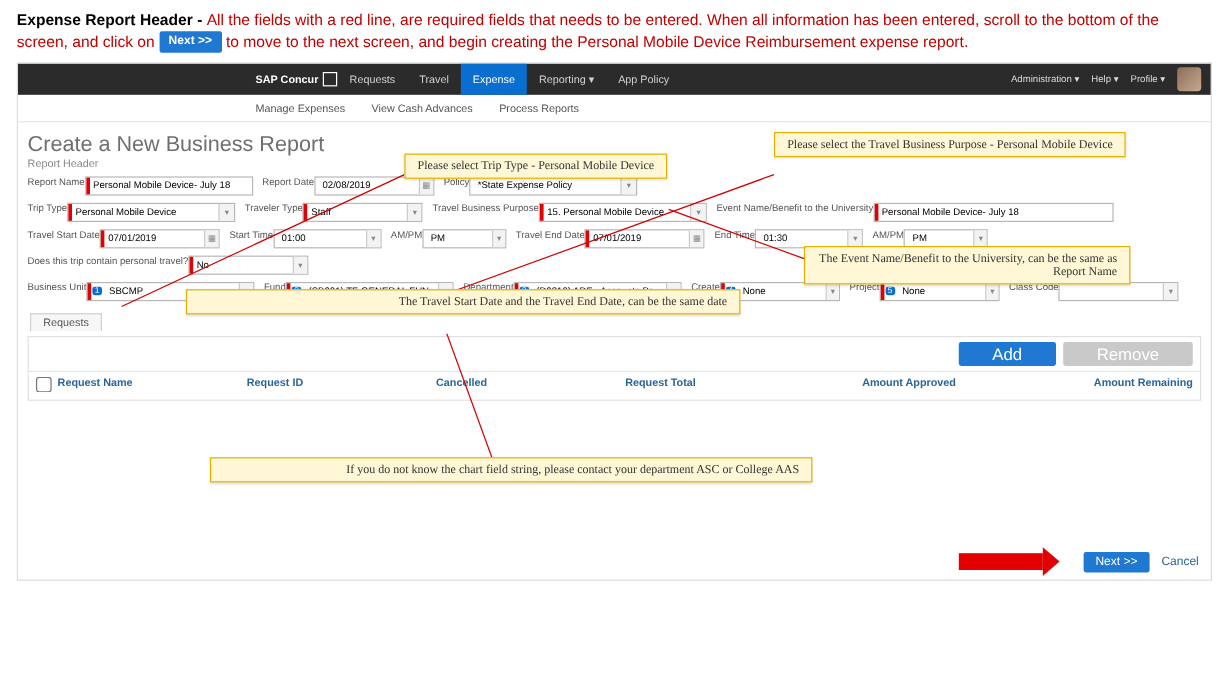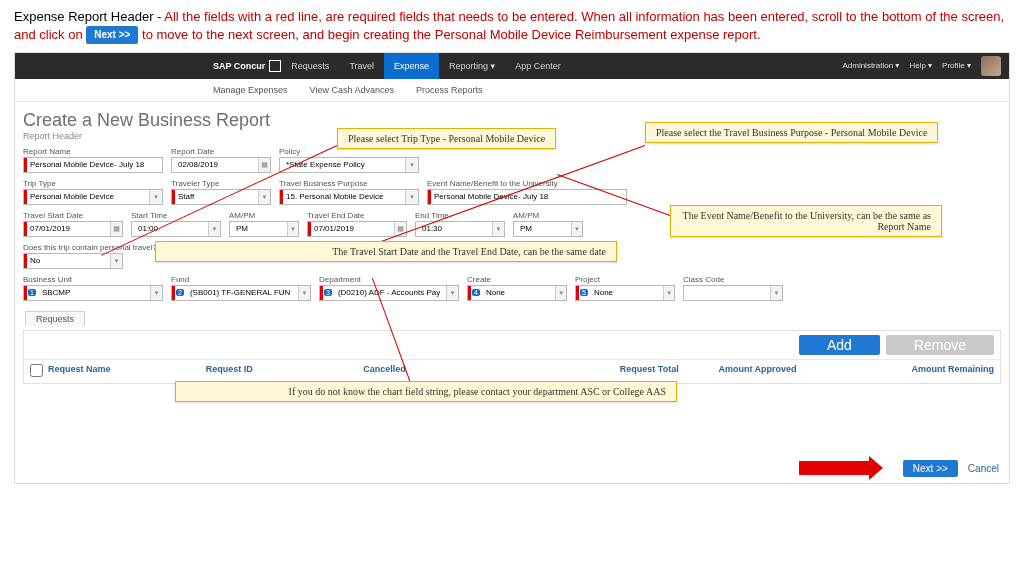--- a/index.html
+++ b/index.html
@@ -1,17 +1,17 @@
 <!DOCTYPE html>
 <html><head>
 <meta charset="utf-8">
 <style>
 html,body{margin:0;padding:0;font-family:Arial,Helvetica,sans-serif;font-size:10px;width:1024px;background:#fff;color:#333}
 .doc-banner{padding:8px 14px 4px;font-size:13px;line-height:1.35}
-.doc-banner .title{font-weight:400;color:#000}
+.doc-banner .title{font-weight:700;color:#000}
 .doc-banner .body{color:#c00000}
 .doc-banner .nextchip{display:inline-block;background:#1f78d1;color:#fff;font-size:10px;padding:2px 8px;border-radius:2px;font-weight:700;vertical-align:middle}
 
 .screenshot{margin:4px 14px 6px;border:1px solid #ddd;background:#fff;position:relative;height:430px;overflow:hidden}
 
 
 .nav1{background:#2b2b2b;color:#cfd3d6;height:26px;display:flex;align-items:center;padding:0 8px;font-size:9px}
 .nav1 .indent{width:190px}
 .brand{color:#fff;font-weight:700;display:flex;align-items:center;gap:4px}
 .brand .box{width:10px;height:10px;border:1.5px solid #fff;display:inline-block}
@@ -22,21 +22,21 @@
 .avatar{width:20px;height:20px;border-radius:3px;background:linear-gradient(135deg,#8a6d5a,#c9a98e)}
 
 .nav2{height:22px;border-bottom:1px solid #e5e5e5;display:flex;align-items:center;padding-left:198px;gap:22px;font-size:9px;color:#555}
 .nav2 span{cursor:pointer}
 
 .page{padding:6px 8px;position:relative}
 h1.pgtitle{font-size:18px;font-weight:300;color:#6f6f6f;margin:2px 0 0}
 .subt{font-size:9px;color:#888;margin-bottom:6px}
 
 .form-row{display:flex;gap:8px;margin-bottom:6px}
-.field{display:flex;flex-direction:column;font-size:8px}
+.field{display:flex;flex-direction:row;font-size:8px}
 .field label{color:#555;margin-bottom:1px;white-space:nowrap}
 .ctrl{height:16px;border:1px solid #b8b8b8;background:#fff;display:flex;align-items:center;position:relative;box-sizing:border-box}
 .ctrl .redbar{position:absolute;left:0;top:0;bottom:0;width:3px;background:#e30000}
 .ctrl input{border:none;outline:none;font-size:8px;width:100%;padding:0 2px 0 6px;background:transparent}
 .ctrl .dd,.ctrl .cal{width:14px;height:100%;border-left:1px solid #ccc;display:flex;align-items:center;justify-content:center;color:#888;font-size:7px;background:#f3f3f3}
 .w140{width:140px}.w100{width:100px}.w90{width:90px}.w70{width:70px}.w200{width:200px}
 
 
 .callout{position:absolute;background:#fff7d6;border:1px solid #e2b200;color:#333;font-size:10px;padding:4px 10px;z-index:5;box-shadow:0 1px 2px rgba(0,0,0,.15);font-family:Liberation Serif, serif}
 .callout.small{font-size:10px}
@@ -91,21 +91,21 @@
     <div class="item">
         <span>Travel</span>
       </div>
     <div class="item active">
         <span>Expense</span>
       </div>
     <div class="item">
         <span>Reporting ▾</span>
       </div>
     <div class="item">
-        <span>App Center</span>
+        <span>App Policy</span>
       </div>
     <div class="spacer"></div>
     <div class="right">
       <span>Administration ▾</span>
       <span>Help ▾</span>
       <span>Profile ▾</span>
       <div class="avatar"></div>
     </div>
   </div>
 
@@ -294,29 +294,29 @@
     <div class="reqblock">
       <div class="reqbar">
         <span class="btn add">Add</span>
         <span class="btn ghost">Remove</span>
       </div>
       <div class="reqhdr">
         <div class="cb"><input type="checkbox" class="chk" style=""></div>
         <div>Request Name</div>
         <div>Request ID</div>
         <div>Cancelled</div>
-        <div style="text-align:right">Request Total</div>
+        <div style="">Request Total</div>
         <div style="text-align:center">Amount Approved</div>
         <div style="text-align:right">Amount Remaining</div>
       </div>
     </div>
   </div>
 
   <div class="callout" style="left:322px;top:75px">Please select Trip Type - Personal Mobile Device</div>
-  <div class="callout" style="left:630px;top:69px">Please select the Travel Business Purpose - Personal Mobile Device</div>
+  <div class="callout" style="left:630px;top:57px">Please select the Travel Business Purpose - Personal Mobile Device</div>
   <div class="callout small" style="left:655px;top:152px;width:250px;text-align:right">The Event Name/Benefit to the University, can be the same as Report Name</div>
   <div class="callout" style="left:140px;top:188px;width:440px;text-align:right">The Travel Start Date and the Travel End Date, can be the same date</div>
   <div class="callout" style="left:160px;top:328px;width:480px;text-align:right">If you do not know the chart field string, please contact your department ASC or College AAS</div>
 
   <div class="arrow" style="left:322px;top:92px;width:260px;transform:rotate(155deg)"></div>
   <div class="arrow" style="left:630px;top:92px;width:330px;transform:rotate(160deg)"></div>
   <div class="arrow" style="left:655px;top:162px;width:120px;transform:rotate(200deg)"></div>
   <div class="arrow" style="left:395px;top:328px;width:110px;transform:rotate(250deg)"></div>
 
   <div class="footer">

